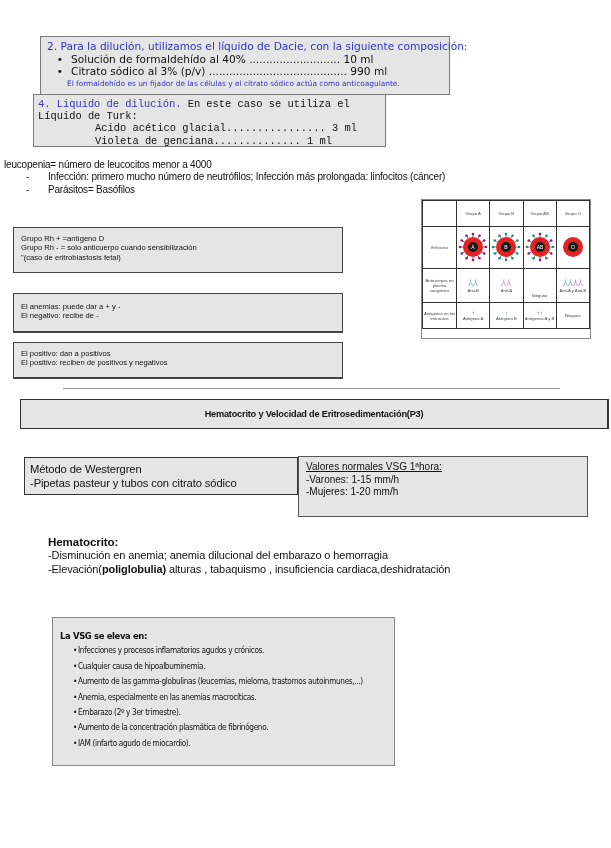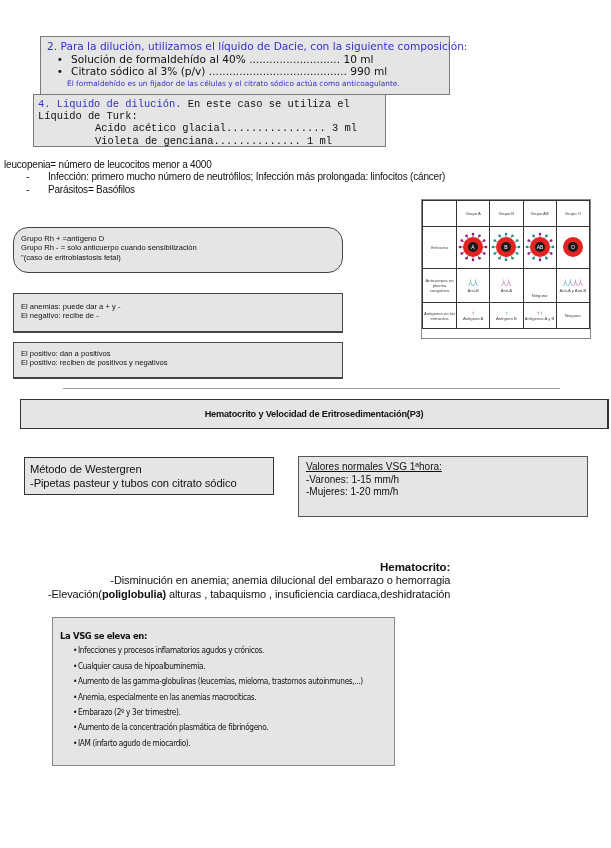--- a/index.html
+++ b/index.html
@@ -14,32 +14,32 @@
   .dacie { left: 40px; top: 36px; width: 410px; height: 59px; padding: 3px 0 0 6px; font-family: "DejaVu Sans", sans-serif; font-size: 10.6px; line-height: 12.6px; }
   .dacie .row { white-space: nowrap; }
   .dacie .bullet { display: inline-block; width: 24px; text-align: right; padding-right: 8px; box-sizing: border-box; }
   .dacie .note { font-size: 7.4px; padding-left: 20px; line-height: 12px; }
   .turk { left: 33px; top: 94px; width: 353px; height: 53px; padding: 3px 0 0 4px; font-family: Liberation Mono, monospace; font-size: 10.4px; line-height: 12.2px; overflow: hidden; }
   .turk .item { white-space: nowrap; padding-left: 57px; }
   .leuco { left: 4px; top: 159px; font-size: 10px; line-height: 12.4px; letter-spacing: -0.2px; }
   .leuco .li { padding-left: 22px; white-space: nowrap; }
   .leuco .dash { display: inline-block; width: 22px; }
   .small-box { font-size: 7.6px; line-height: 9.4px; padding: 6px 0 0 7px; border: 1px solid #444; }
-  .rh { left: 13px; top: 227px; width: 330px; height: 46px; border-radius: 15px; }
+  .rh { left: 13px; top: 227px; width: 330px; height: 46px; }
   .neg { left: 13px; top: 293px; width: 330px; height: 40px; border-width: 1px 1px 2px 1px; padding-top: 8px; }
   .pos { left: 13px; top: 342px; width: 330px; height: 37px; border-width: 1px 1px 2px 1px; }
   .blood { left: 421px; top: 199px; width: 168px; height: 138px; border: 1.5px solid #888; background: #fff; }
   .blood table { border-collapse: collapse; width: 100%; font-size: 4.2px; color: #444; text-align: center; }
   .blood td { border: 1px solid #333; padding: 0; }
   .hr { left: 63px; top: 388px; width: 497px; height: 0; border-top: 1px solid #9a9a9a; }
   .title-box { left: 20px; top: 399px; width: 589px; height: 30px; border: 1px solid #333; border-right-width: 2px; font-size: 9.2px; font-weight: bold; text-align: center; line-height: 28px; letter-spacing: -0.2px; }
-  .west { left: 24px; top: 457px; width: 250px; height: 38px; border: 1px solid #333; font-size: 11.2px; line-height: 14.2px; padding: 4px 0 0 5px; letter-spacing: -0.1px; }
+  .west { left: 24px; top: 457px; width: 274px; height: 38px; border: 1px solid #333; font-size: 11.2px; line-height: 14.2px; padding: 4px 0 0 5px; letter-spacing: -0.1px; }
   .vals { left: 298px; top: 456px; width: 290px; height: 61px; border: 1.5px solid #555; font-size: 10px; line-height: 12.5px; padding: 4px 0 0 7px; }
   .vals .u { text-decoration: underline; }
-  .hema { left: 48px; top: 560px; font-size: 11px; line-height: 13.8px; letter-spacing: -0.1px; text-align: right; }
+  .hema { left: 48px; top: 535px; font-size: 11px; line-height: 13.8px; letter-spacing: -0.1px; }
   .hema .h { font-weight: bold; font-size: 11.6px; }
   .vsg { left: 52px; top: 617px; width: 343px; height: 149px; border: 1.5px solid #888; padding: 10px 0 0 7px; font-family: "DejaVu Sans Condensed", "DejaVu Sans", sans-serif; font-size: 8.2px; line-height: 15.4px; letter-spacing: -0.35px; }
   .vsg .h { font-weight: bold; font-size: 9.4px; }
   .vsg .li { padding-left: 13px; white-space: nowrap; }
   .vsg .li::before { content: "•"; margin-right: 1px; }
 </style>
 </head>
 <body>
 
 <div class="box img-box dacie">

